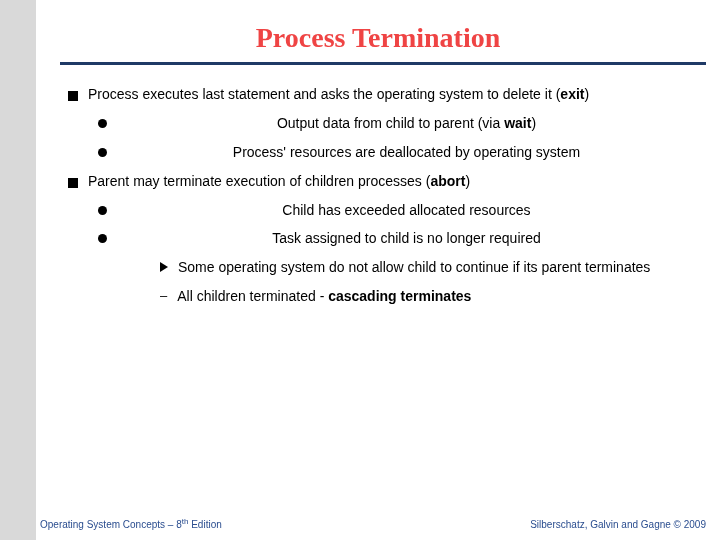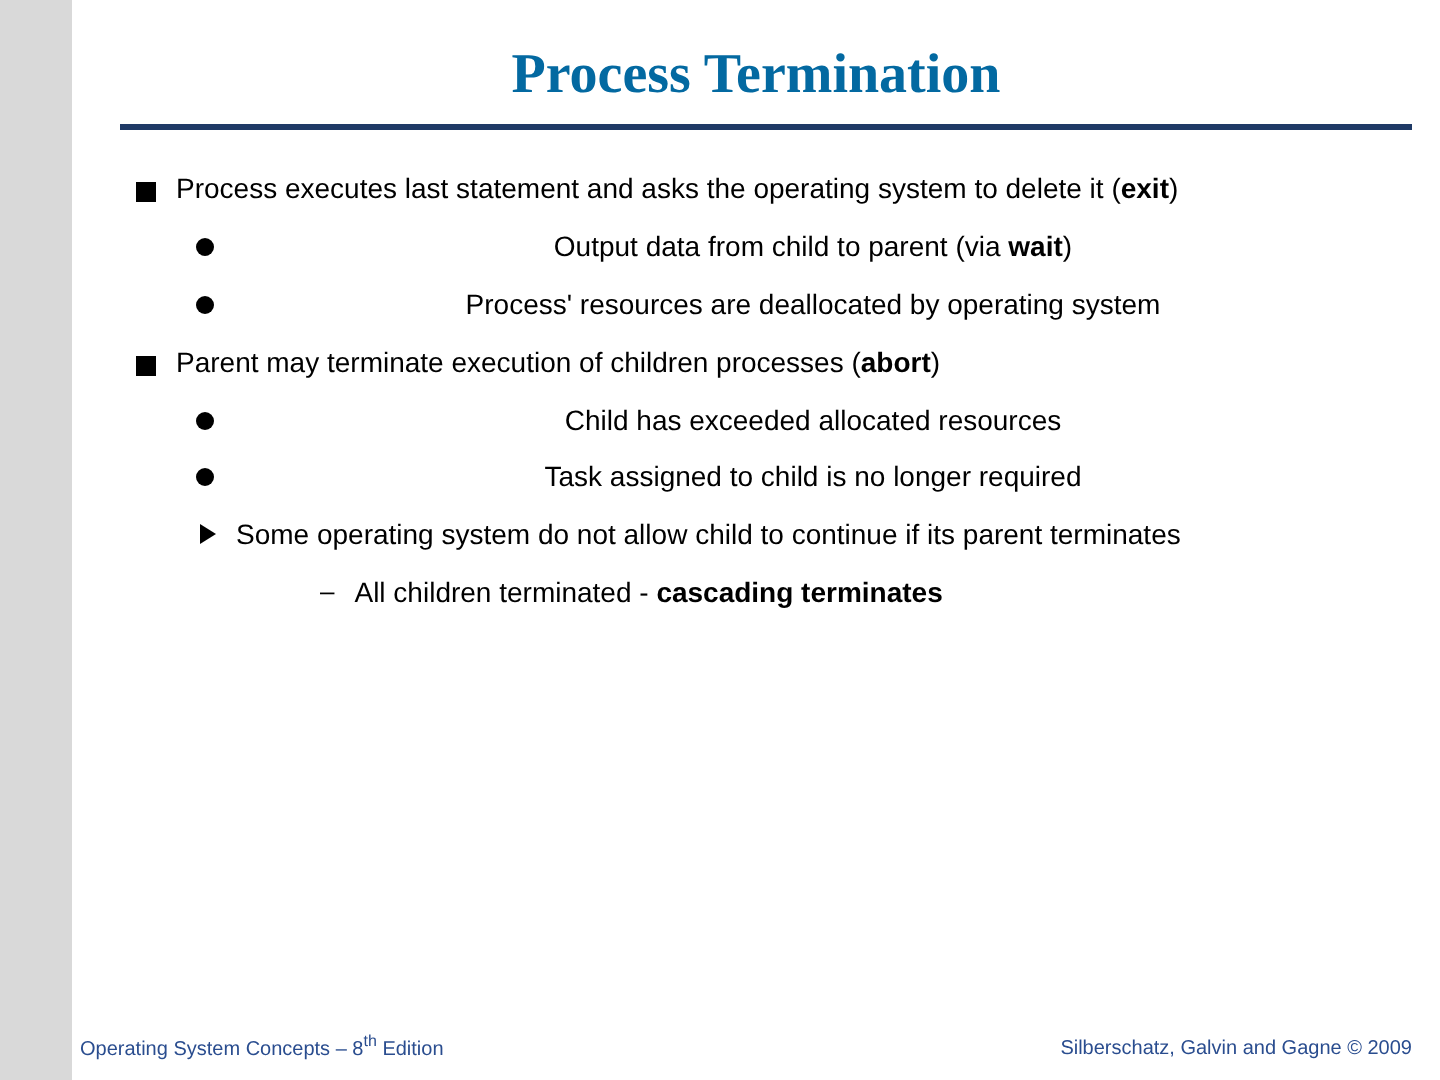--- a/index.html
+++ b/index.html
@@ -21,42 +21,42 @@
   }
   .title {
     position: absolute;
     top: 22px;
     left: 36px;
     right: 0;
     text-align: center;
     font-family: "Times New Roman", Times, serif;
     font-size: 28px;
     font-weight: bold;
-    color: #0369a1;
+    color: #ef4444;
   }
   .rule {
     position: absolute;
     top: 62px;
     left: 60px;
     right: 14px;
     height: 3px;
     background: #1f3a66;
   }
   .content {
     position: absolute;
     top: 85px;
     left: 68px;
     right: 24px;
     font-size: 14px;
     line-height: 1.35;
   }
   .b1, .b2, .b3, .b4 { display: flex; }
   .b1 { margin-bottom: 10px; align-items: center; }
   .b2 { margin-left: 30px; margin-bottom: 10px; text-align: center; }
-  .b3 { margin-left: 32px; margin-bottom: 10px; }
+  .b3 { margin-left: 92px; margin-bottom: 10px; }
   .b4 { margin-left: 92px; margin-bottom: 10px; }
   .mrk { flex: 0 0 auto; margin-right: 10px; }
   .sq { width: 10px; height: 10px; background: #000; margin-top: 4px; }
   .ci { width: 9px; height: 9px; background: #000; border-radius: 50%; margin-top: 5px; }
   .ar {
     width: 0; height: 0;
     border-top: 5px solid transparent;
     border-bottom: 5px solid transparent;
     border-left: 8px solid #000;
     margin-top: 4px;

